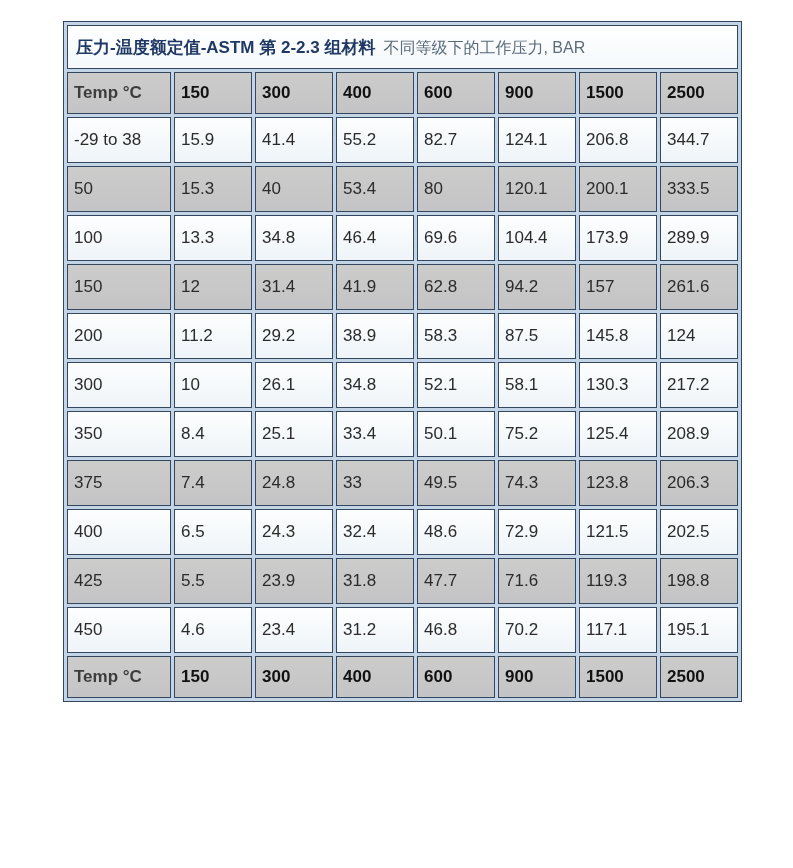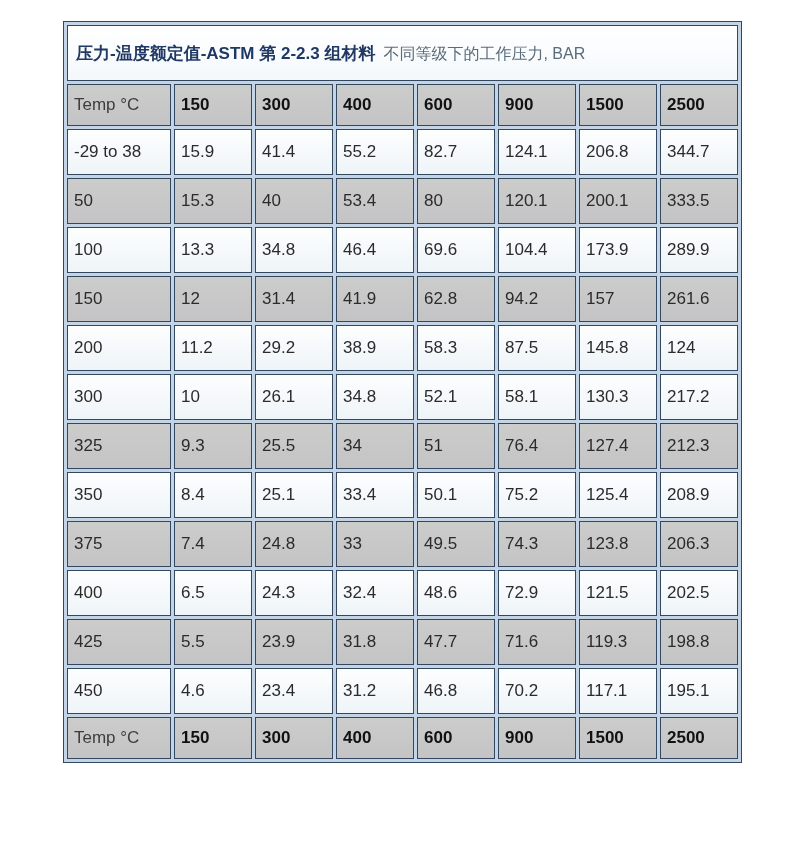--- a/index.html
+++ b/index.html
@@ -23,30 +23,30 @@
     height:46px;
     padding:2px 4px 2px 6px;
     font-size:17px;
     color:#2b2b2b;
     vertical-align:middle;
     text-align:left;
     white-space:nowrap;
     overflow:hidden;
   }
   td.title-cell {
-    height:56px;
+    height:44px;
     background:linear-gradient(180deg,#ffffff 0%,#f4f8fb 100%);
     padding-left:8px;
   }
   .title-main { font-weight:bold; color:#1f3864; font-size:17px; }
   .title-sub  { font-weight:normal; color:#5a6b7a; font-size:16px; margin-left:8px; }
 
   tr.row-light td { background:linear-gradient(180deg,#fdfefe 0%,#eef4f8 100%); }
   tr.row-gray  td { background:linear-gradient(180deg,#cccccb 0%,#c4c4c6 100%); }
-  tr.header-row td, tr.footer-row td { height:42px; }
+  tr.header-row td, tr.footer-row td { height:42px;font-weight:bold; }
   tr.header-row td.bold, tr.footer-row td.bold { font-weight:bold; color:#111111; }
   tr.header-row td:first-child, tr.footer-row td:first-child { color:#3d3d3d; }
 
   col.temp-col { width:104px; }
   col.val-col  { width:78px;  }
 </style>
 </head>
 <body>
 
 <div class="page">
@@ -131,30 +131,20 @@
         <tr class="row-light">
           <td>300</td>
           <td>10</td>
           <td>26.1</td>
           <td>34.8</td>
           <td>52.1</td>
           <td>58.1</td>
           <td>130.3</td>
           <td>217.2</td>
         </tr>
-        <tr class="row-gray">
-          <td>325</td>
-          <td>9.3</td>
-          <td>25.5</td>
-          <td>34</td>
-          <td>51</td>
-          <td>76.4</td>
-          <td>127.4</td>
-          <td>212.3</td>
-        </tr>
         <tr class="row-light">
           <td>350</td>
           <td>8.4</td>
           <td>25.1</td>
           <td>33.4</td>
           <td>50.1</td>
           <td>75.2</td>
           <td>125.4</td>
           <td>208.9</td>
         </tr>

